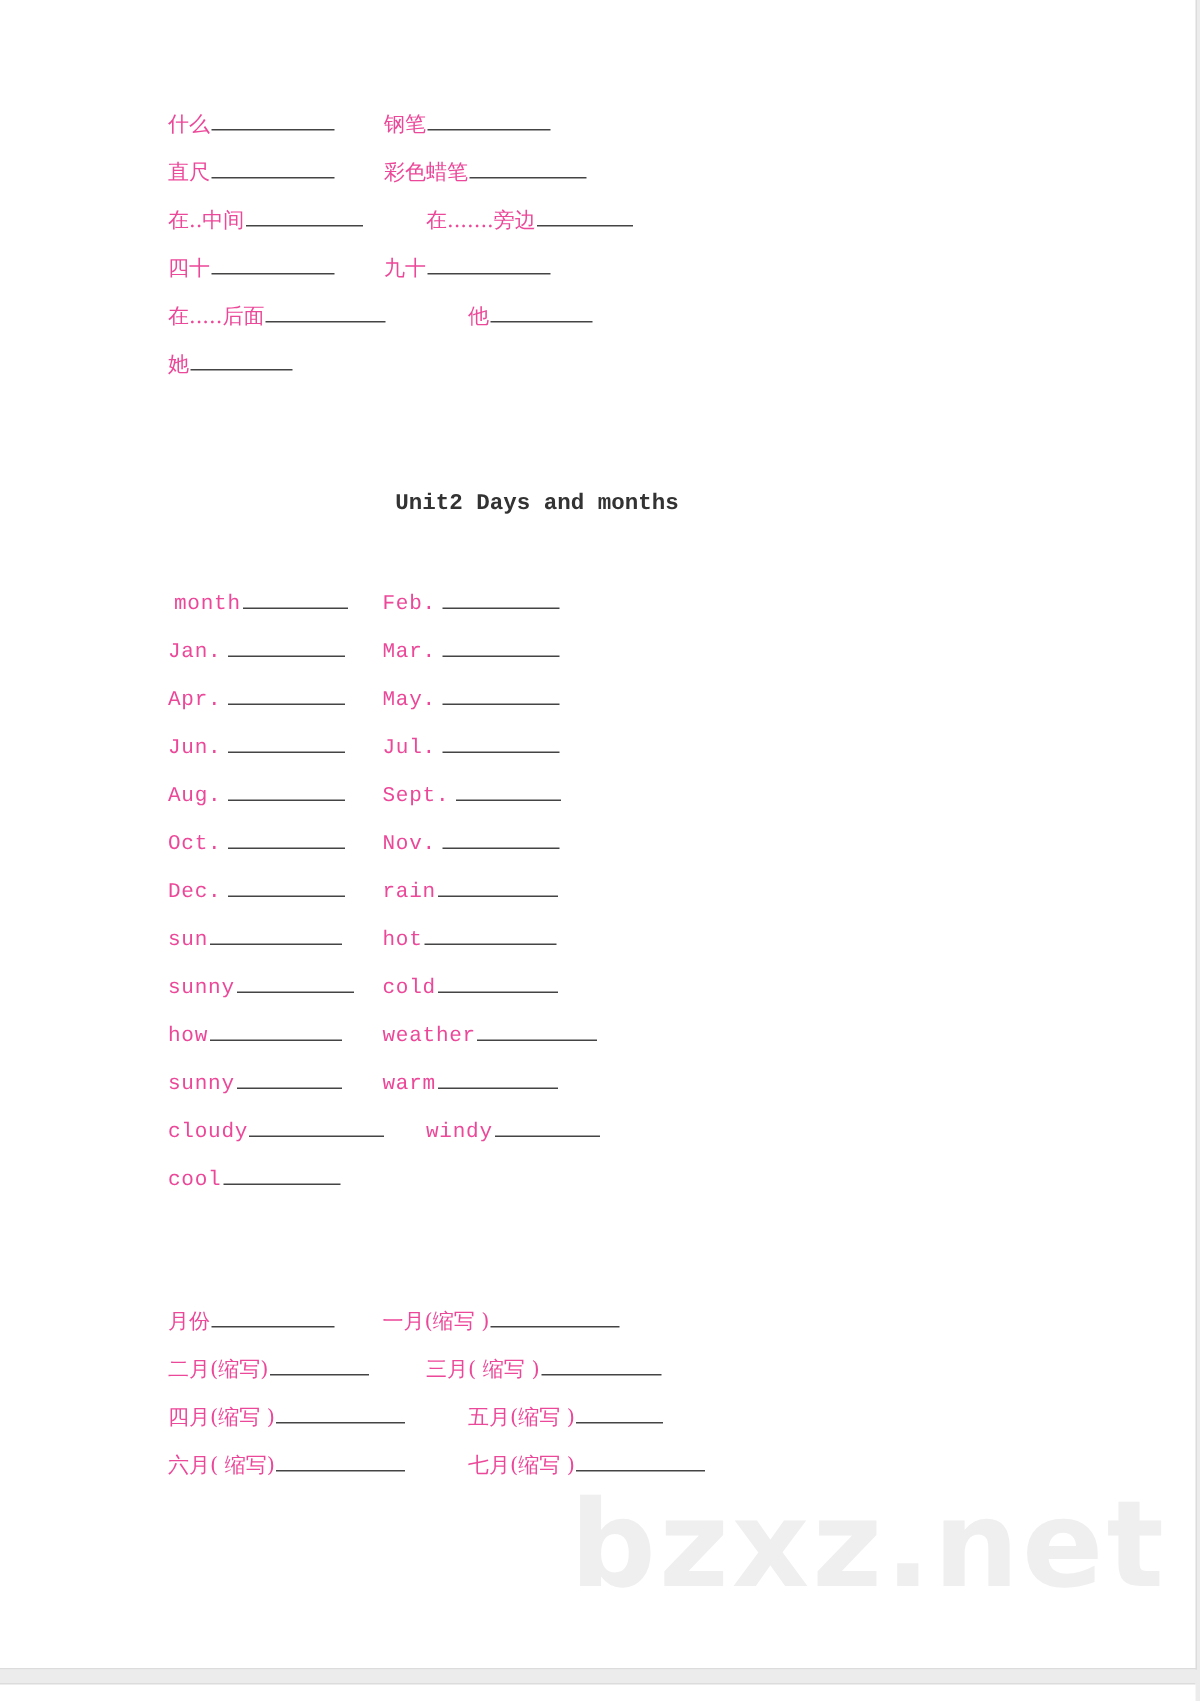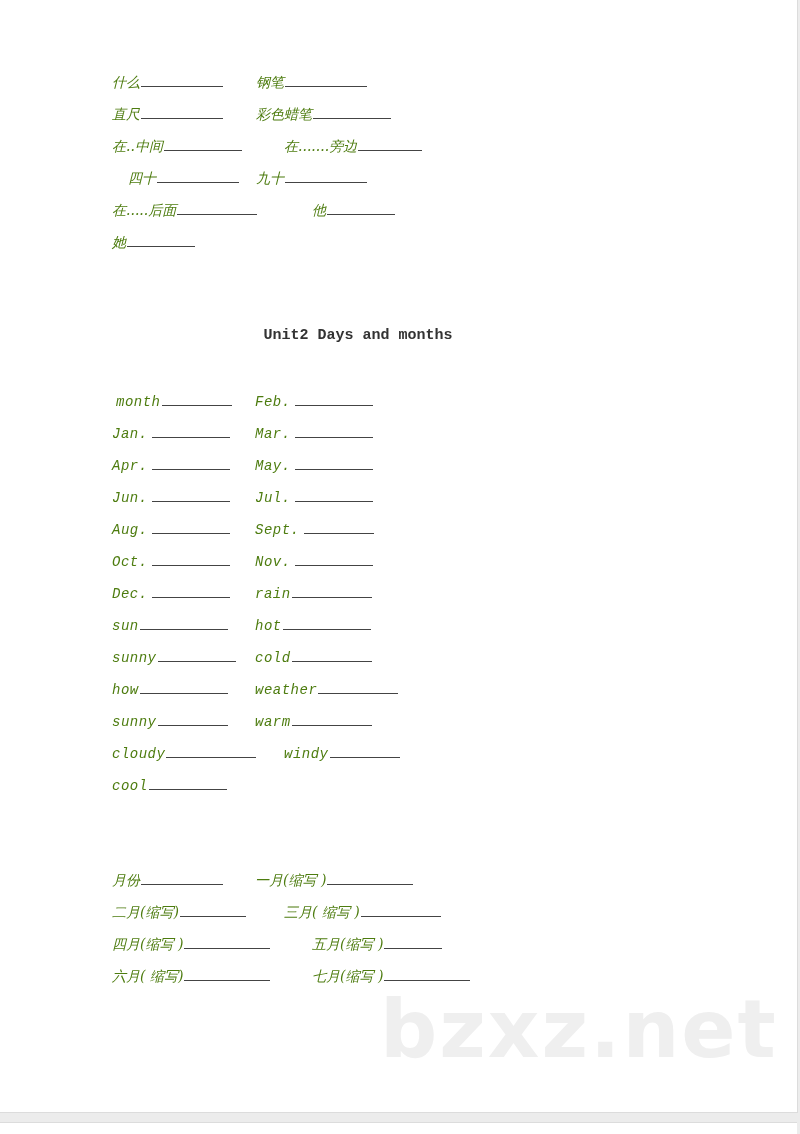--- a/index.html
+++ b/index.html
@@ -14,21 +14,21 @@
     background: #ffffff; border-right: 1px solid #dcdcdc; border-bottom: 1px solid #dcdcdc;
   }
   .next-page {
     position: absolute; left: 0; top: 1122px; width: 797px; height: 20px; background: #fff;
     border-top: 1px solid #dcdcdc;
   }
   .row {
     position: absolute; left: 112px; height: 20px; font-size: 14px; line-height: 20px; white-space: nowrap;
   }
   .item { position: absolute; top: 0; display: inline-flex; align-items: baseline; }
-  .lbl { color: #4d7c0f; font-style: italic; }
+  .lbl { color: #ec4899; }
   .lbl.mono { font-family: "Liberation Mono", "DejaVu Sans Mono", monospace; font-size: 14px; letter-spacing: 0.5px; }
   .blank {
     display: inline-block; border-bottom: 1.5px solid #444; height: 14px; margin-left: 1px;
   }
   .title {
     position: absolute; top: 327px; left: 0; width: 722px; text-align: center;
     font-family: "Liberation Mono", "DejaVu Sans Mono", monospace; font-weight: bold;
     font-size: 15px; color: #333; padding-left: 0; 
   }
   .title span { position: relative; left: -3px; }
@@ -67,21 +67,21 @@
     <span class="item" style="left:0">
         <span class="lbl">在..中间</span>
         <span class="blank" style="width:78px"></span>
       </span>
     <span class="item" style="left:172px">
         <span class="lbl">在.......旁边</span>
         <span class="blank" style="width:64px"></span>
       </span>
   </div>
   <div class="row" style="top:168px">
-    <span class="item" style="left:16px">
+    <span class="item" style="left:0">
         <span class="lbl">四十</span>
         <span class="blank" style="width:82px"></span>
       </span>
     <span class="item" style="left:144px">
         <span class="lbl">九十</span>
         <span class="blank" style="width:82px"></span>
       </span>
   </div>
   <div class="row" style="top:200px">
     <span class="item" style="left:0">

